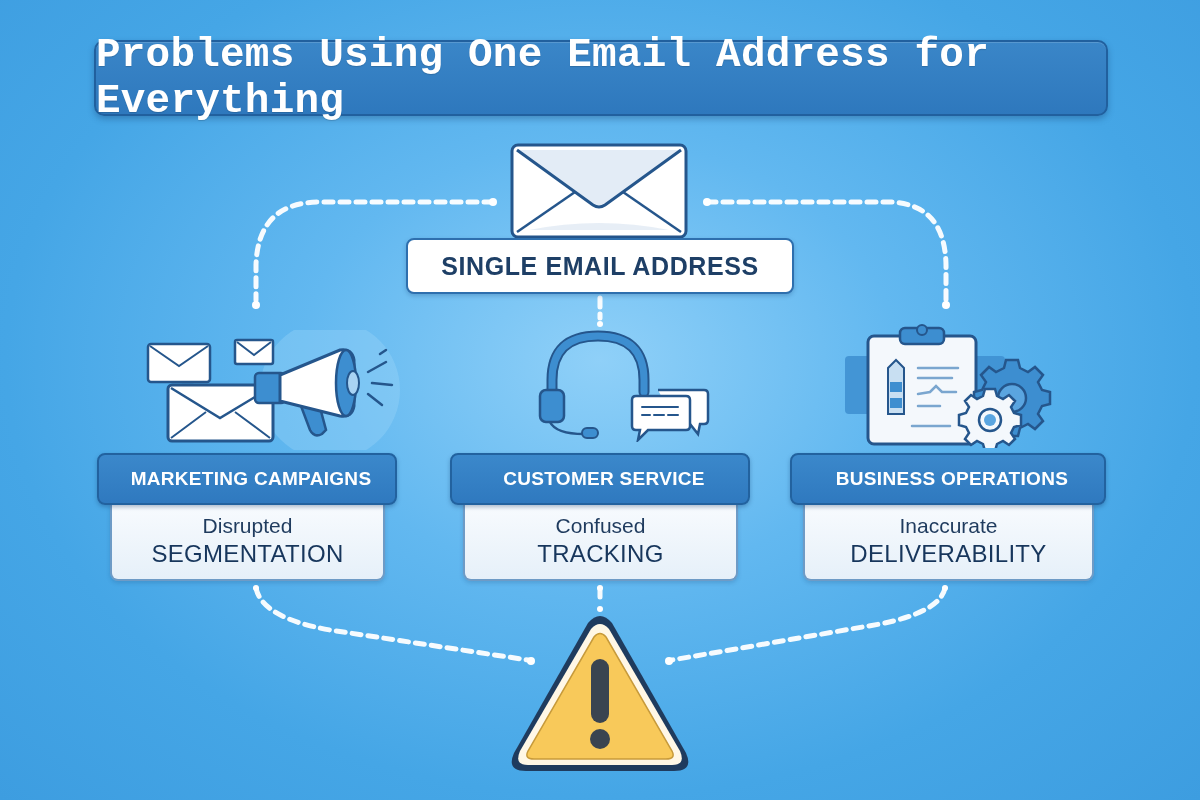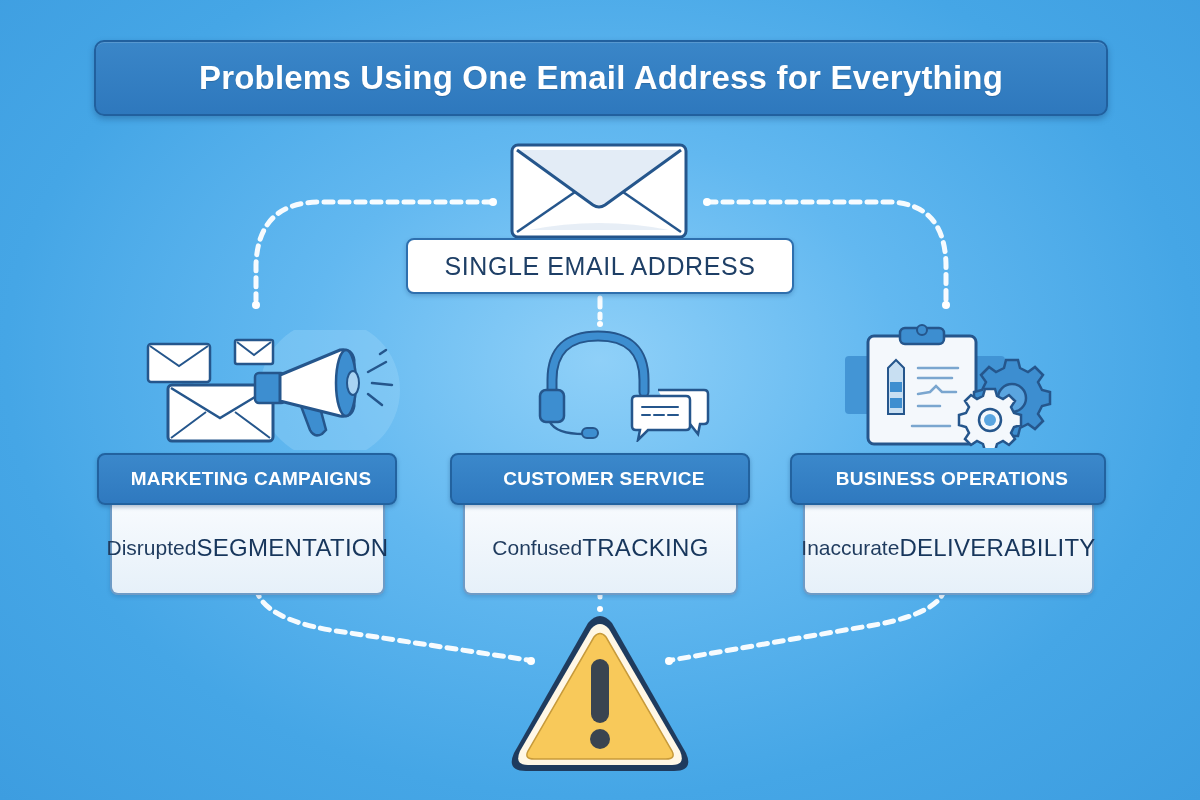--- a/index.html
+++ b/index.html
@@ -13,58 +13,59 @@
 
   
   .title-banner {
     position: absolute; left: 94px; top: 40px; width: 1014px; height: 76px;
     background: linear-gradient(180deg, #3a86c8 0%, #2e78bd 100%);
     border: 2px solid #21609e; border-radius: 10px;
     box-shadow: 0 3px 6px rgba(20,60,110,0.35), inset 0 1px 0 rgba(255,255,255,0.15);
     display: flex; align-items: center; justify-content: center;
   }
   .title-banner span {
-    color: #ffffff; font-weight: bold; font-size: 33px; letter-spacing: 0.2px;
+    color: #ffffff; font-weight: bold; font-size: 41px; letter-spacing: 0.2px;
     text-shadow: 0 1px 1px rgba(0,0,0,0.15);
+    font-family: Liberation Mono, monospace;
   }
 
   
   .center-env { position: absolute; left: 509px; top: 142px; width: 180px; height: 96px; }
 
   .single-box {
     position: absolute; left: 406px; top: 238px; width: 388px; height: 56px;
     background: #ffffff; border: 2px solid #2e6fae; border-radius: 8px;
     display: flex; align-items: center; justify-content: center;
     box-shadow: 0 2px 4px rgba(20,60,110,0.25);
   }
-  .single-box span { color: #1e3f66; font-weight: normal; font-size: 25px; letter-spacing: 0.6px; }
+  .single-box span { color: #1e3f66; font-weight: bold; font-size: 25px; letter-spacing: 0.6px; }
 
   svg.connectors { position: absolute; left: 0; top: 0; width: 1200px; height: 800px; pointer-events: none; }
 
   .icon-group { position: absolute; }
 
   
   .card { position: absolute; width: 300px; }
   .card .head {
     position: relative; z-index: 2;
     height: 52px; border-radius: 8px;
     background: linear-gradient(180deg, #3b88cb 0%, #2f79bf 100%);
     border: 2px solid #22629f;
     box-shadow: 0 2px 4px rgba(20,60,110,0.35);
     display: flex; align-items: center; justify-content: center; padding-left: 8px;
   }
   .card .head span { color: #ffffff; font-weight: bold; font-size: 19px; letter-spacing: 0.3px; }
   .card .body {
     position: relative; z-index: 1;
-    margin: -2px 12px 0 13px; height: 92px;
+    margin: -2px 12px 0 13px; height: 78px;
     background: linear-gradient(180deg, #f8fbfe 0%, #e6f0f9 100%);
     border: 2px solid #6e9bc6; border-top: none;
     border-radius: 0 0 8px 8px;
     box-shadow: 0 2px 4px rgba(20,60,110,0.2);
-    display: flex; flex-direction: row; align-items: center; justify-content: center;
+    display: flex; flex-direction: column; align-items: center; justify-content: center;
   }
   .card .body .sub { color: #1f3b5e; font-size: 21px; line-height: 26px; }
   .card .body .main { color: #17365c; font-size: 24px; font-weight: normal; line-height: 30px; letter-spacing: 0.3px; }
 
   .warning { position: absolute; left: 508px; top: 615px; width: 184px; height: 162px; }
 </style>
 </head>
 <body>
 
 <div class="stage">

